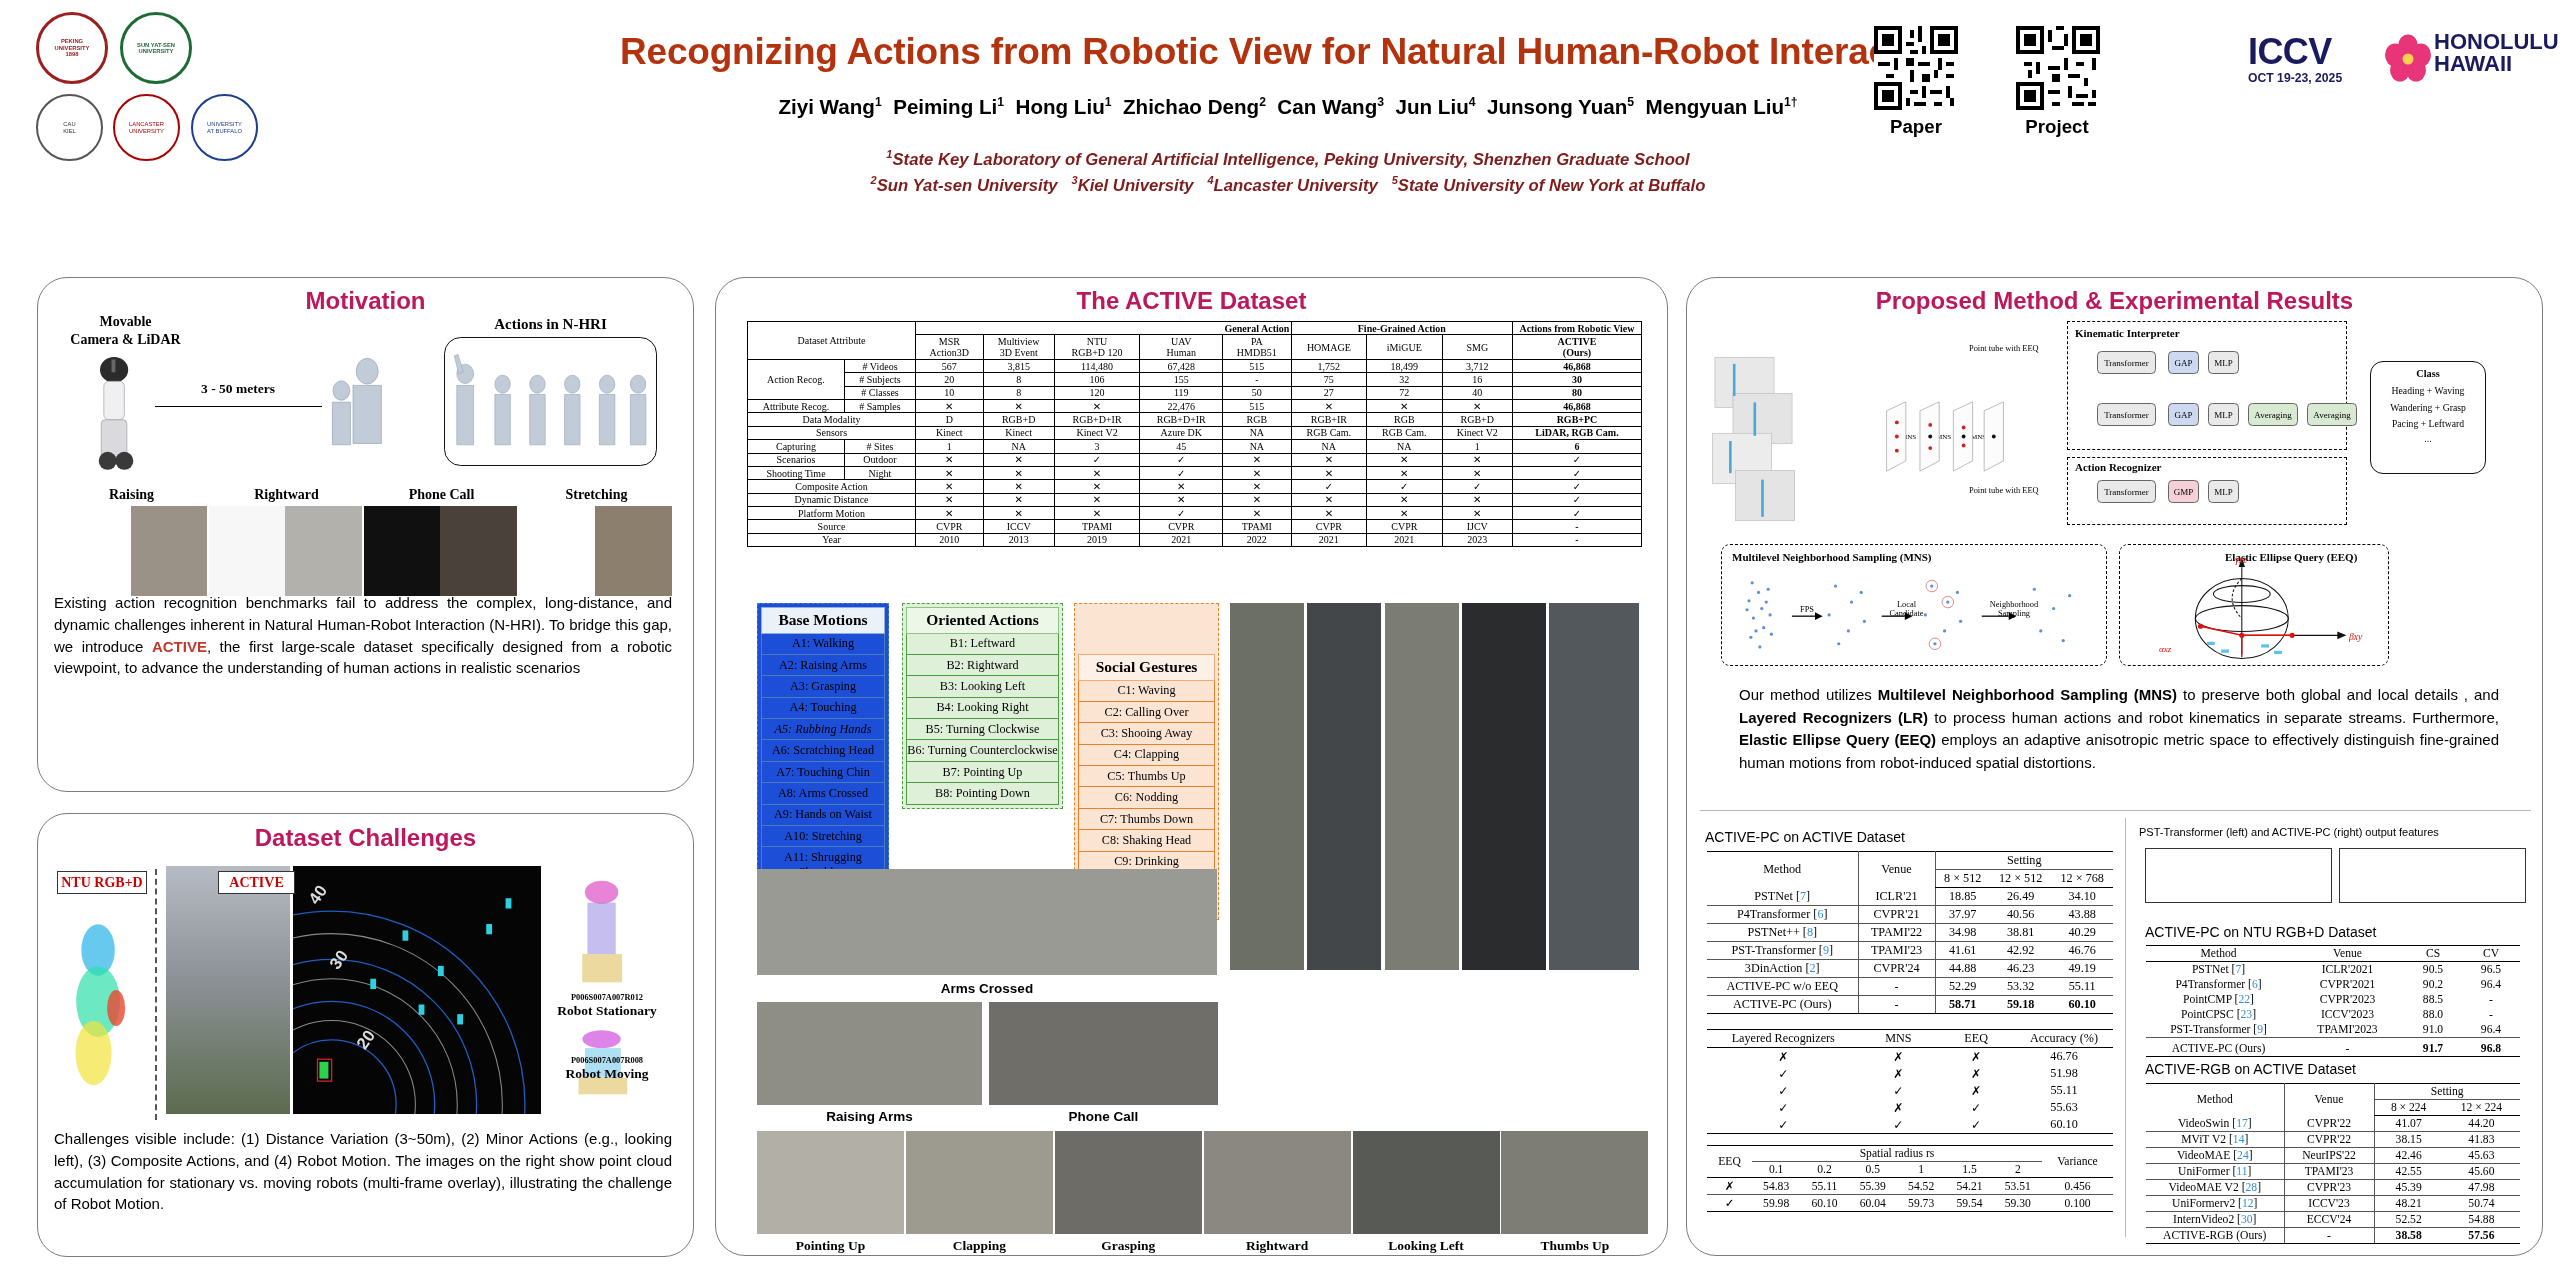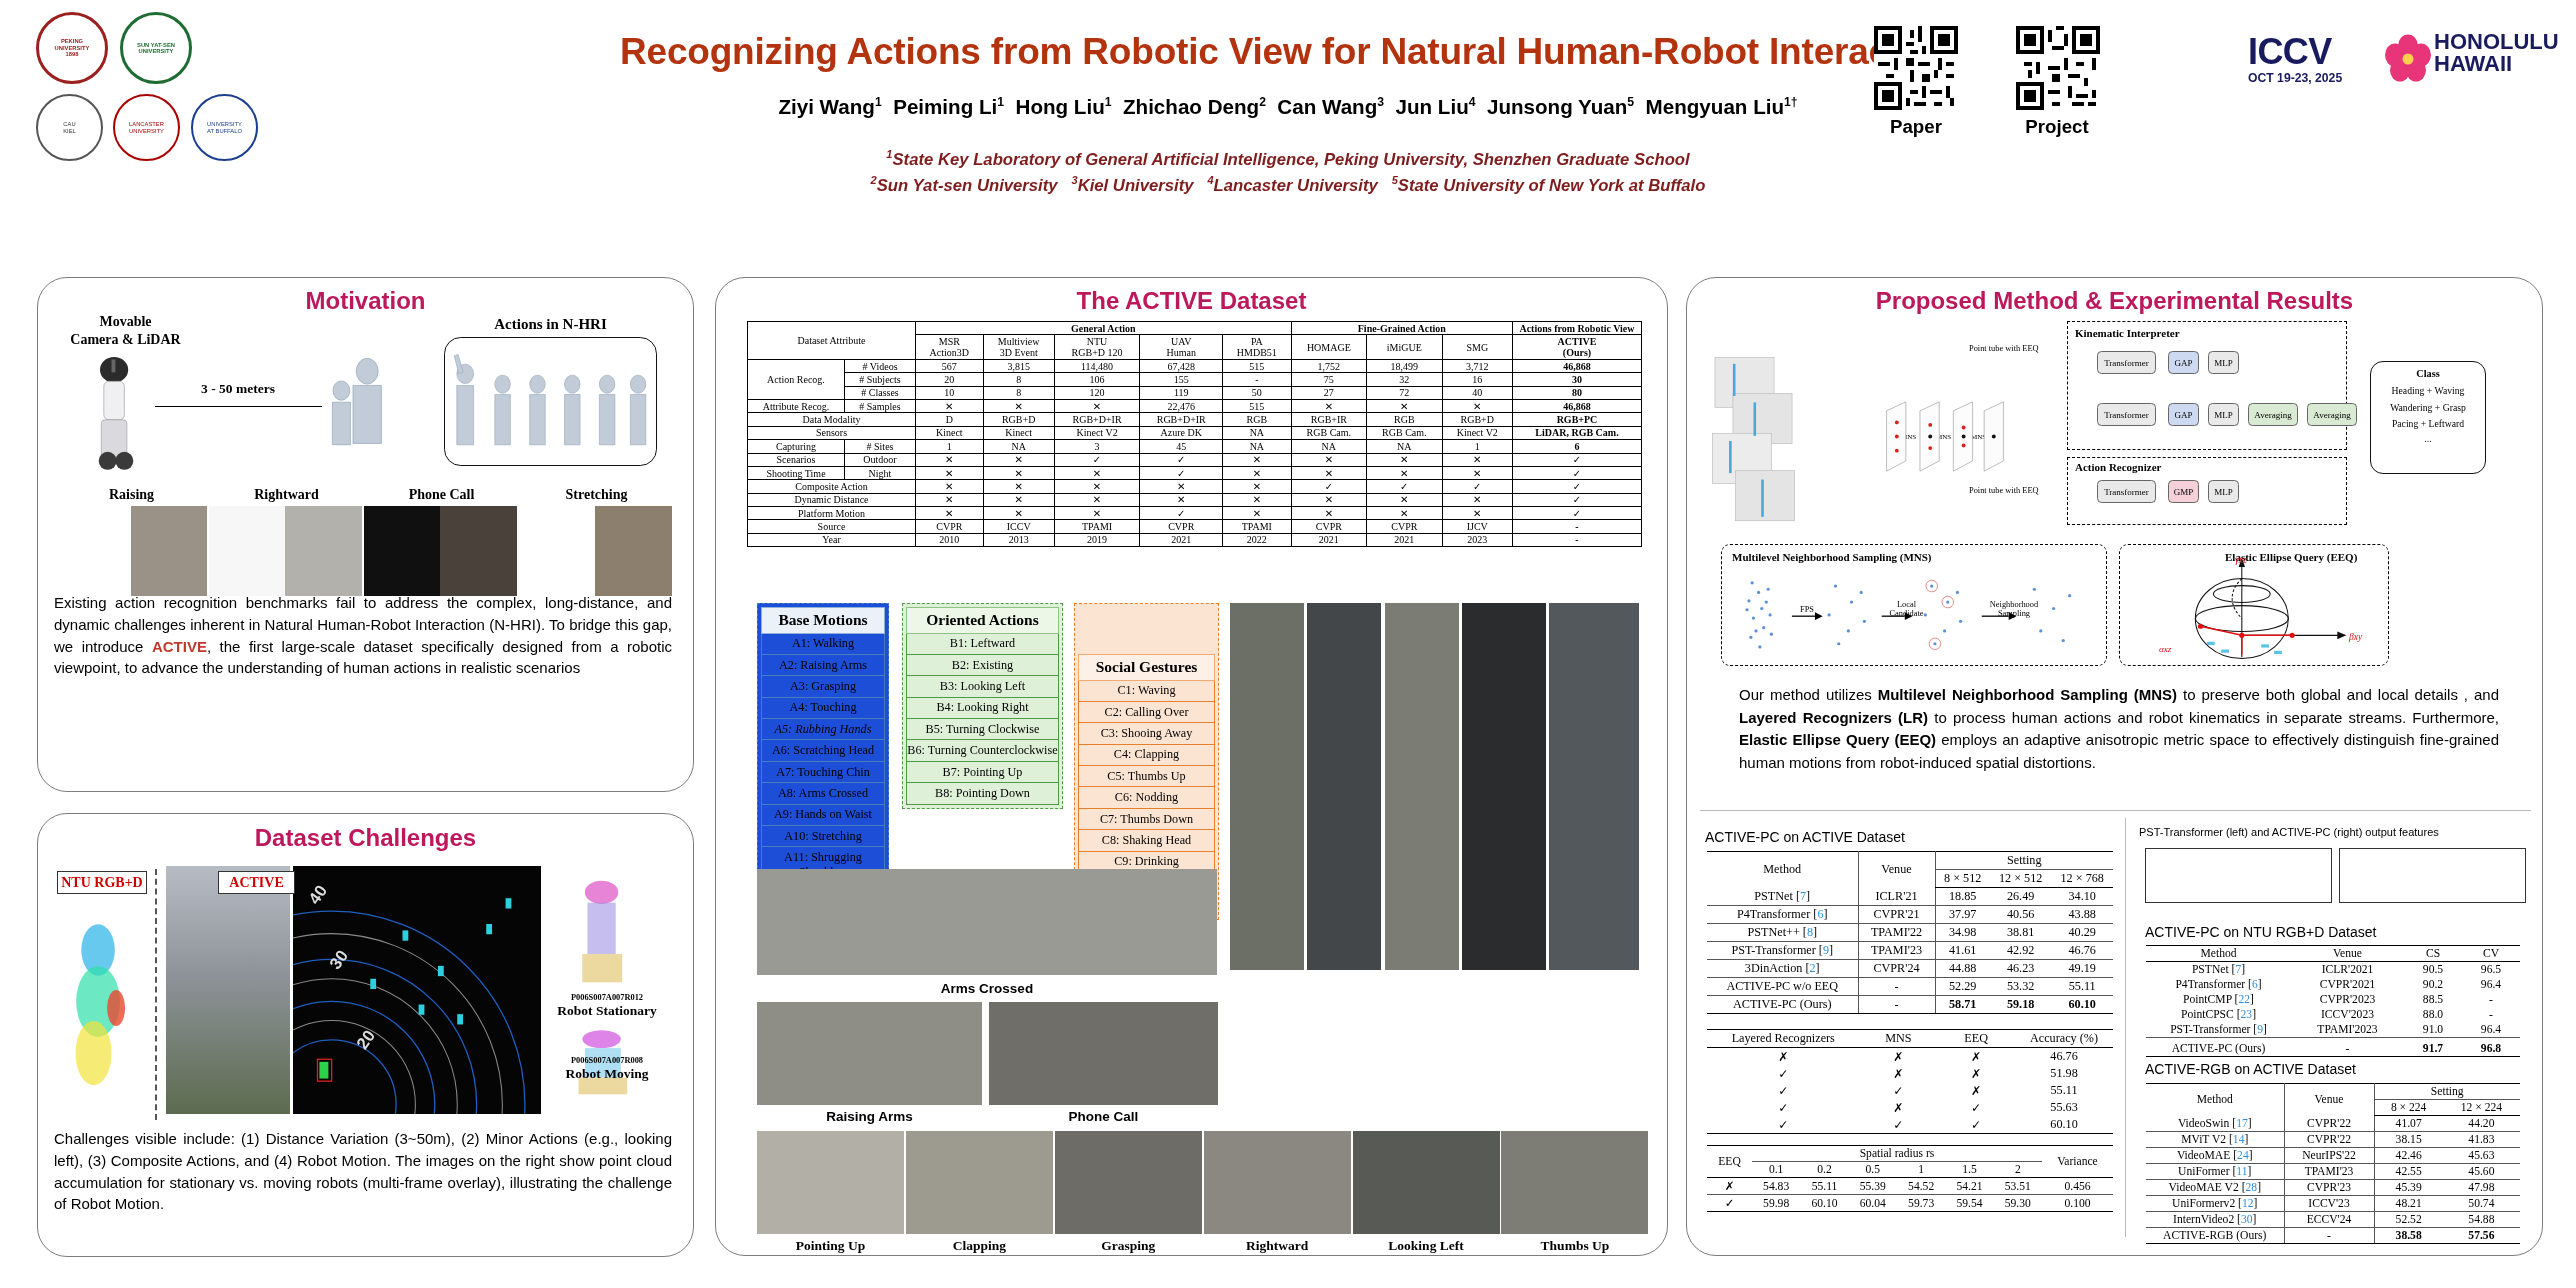--- a/index.html
+++ b/index.html
@@ -429,21 +429,21 @@
 
 <div class="body-text" style="position:absolute;left:54px;top:1128px;width:618px;font-size:15px;line-height:1.45;">Challenges visible include: (1) Distance Variation (3~50m), (2) Minor Actions (e.g., looking left), (3) Composite Actions, and (4) Robot Motion. The images on the right show point cloud accumulation for stationary vs. moving robots (multi-frame overlay), illustrating the challenge of Robot Motion.</div>
 
 <div class="panel" id="dataset"></div>
 <div class="panel-title" style="position:absolute;left:715px;top:287px;width:953px;">The ACTIVE Dataset</div>
 
 <table class="tbl" id="mainTable">
   <tbody>
     <tr>
       <td colspan="2" rowspan="2" style="width:167px;border-width:1.9px 0.6px 0.6px 1.9px;">Dataset Attribute</td>
-      <td colspan="5" class="grp thick-l" style="border-top-width:1.9px;">General Action</td>
+      <td colspan="5" class="grp thick-l" style="border-top-width:1.9px;text-align:right;">General Action</td>
       <td colspan="3" class="grp thick-l" style="border-top-width:1.9px;">Fine-Grained Action</td>
       <td class="grp thick-l thick-r" style="border-top-width:1.9px;width:129px;">Actions from Robotic View</td>
     </tr>
     <tr>
       <td class="thick-l"><span>MSR</span><br><span>Action3D</span></td>
       <td><span>Multiview</span><br><span>3D Event</span></td>
       <td><span>NTU</span><br><span>RGB+D 120</span></td>
       <td><span>UAV</span><br><span>Human</span></td>
       <td><span>PA</span><br><span>HMDB51</span></td>
       <td class="thick-l">HOMAGE</td>
@@ -642,21 +642,21 @@
       <div class="it" style="border-top: none; border-right: 0.6px solid rgb(74, 126, 187); border-bottom: 0.6px solid rgb(74, 126, 187); border-left: 0.6px solid rgb(74, 126, 187); border-image: initial;">A8: Arms Crossed</div>
       <div class="it" style="border-top: none; border-right: 0.6px solid rgb(74, 126, 187); border-bottom: 0.6px solid rgb(74, 126, 187); border-left: 0.6px solid rgb(74, 126, 187); border-image: initial;">A9: Hands on Waist</div>
       <div class="it" style="border-top: none; border-right: 0.6px solid rgb(74, 126, 187); border-bottom: 0.6px solid rgb(74, 126, 187); border-left: 0.6px solid rgb(74, 126, 187); border-image: initial;">A10:  Stretching</div>
       <div class="it" style="border-top: none; border-right: 0.6px solid rgb(74, 126, 187); border-bottom: 0.6px solid rgb(74, 126, 187); border-left: 0.6px solid rgb(74, 126, 187); border-image: initial;">A11: Shrugging Shoulders</div>
     </div>
 </div>
 <div class="catbox" style="left:902px;top:603px;width:161px;border:1.9px dashed #4f9b45;background:#dff0d8;">
   <div class="hd" style="background:#edf7e8;border:0.6px solid #8fc285;">Oriented Actions</div>
   <div id="cat1">
       <div class="it" style="border-top: none; border-right: 0.6px solid rgb(79, 155, 69); border-bottom: 0.6px solid rgb(79, 155, 69); border-left: 0.6px solid rgb(79, 155, 69); border-image: initial;">B1: Leftward</div>
-      <div class="it" style="border-top: none; border-right: 0.6px solid rgb(79, 155, 69); border-bottom: 0.6px solid rgb(79, 155, 69); border-left: 0.6px solid rgb(79, 155, 69); border-image: initial;">B2: Existing</div>
+      <div class="it" style="border-top: none; border-right: 0.6px solid rgb(79, 155, 69); border-bottom: 0.6px solid rgb(79, 155, 69); border-left: 0.6px solid rgb(79, 155, 69); border-image: initial;">B2: Rightward</div>
       <div class="it" style="border-top: none; border-right: 0.6px solid rgb(79, 155, 69); border-bottom: 0.6px solid rgb(79, 155, 69); border-left: 0.6px solid rgb(79, 155, 69); border-image: initial;">B3: Looking Left</div>
       <div class="it" style="border-top: none; border-right: 0.6px solid rgb(79, 155, 69); border-bottom: 0.6px solid rgb(79, 155, 69); border-left: 0.6px solid rgb(79, 155, 69); border-image: initial;">B4: Looking Right</div>
       <div class="it" style="border-top: none; border-right: 0.6px solid rgb(79, 155, 69); border-bottom: 0.6px solid rgb(79, 155, 69); border-left: 0.6px solid rgb(79, 155, 69); border-image: initial;">B5: Turning Clockwise</div>
       <div class="it" style="border-top: none; border-right: 0.6px solid rgb(79, 155, 69); border-bottom: 0.6px solid rgb(79, 155, 69); border-left: 0.6px solid rgb(79, 155, 69); border-image: initial;">B6: Turning Counterclockwise</div>
       <div class="it" style="border-top: none; border-right: 0.6px solid rgb(79, 155, 69); border-bottom: 0.6px solid rgb(79, 155, 69); border-left: 0.6px solid rgb(79, 155, 69); border-image: initial;">B7: Pointing Up</div>
       <div class="it" style="border-top: none; border-right: 0.6px solid rgb(79, 155, 69); border-bottom: 0.6px solid rgb(79, 155, 69); border-left: 0.6px solid rgb(79, 155, 69); border-image: initial;">B8: Pointing Down</div>
     </div>
 </div>
 <div class="catbox" style="left:1074px;top:603px;width:145px;border:1.9px dashed #e8802a;background:#fce4d2;">
   <div class="hd" style="background:#fdf0e6;border:0.6px solid #f0ab74;margin-top:47px;">Social Gestures</div>

